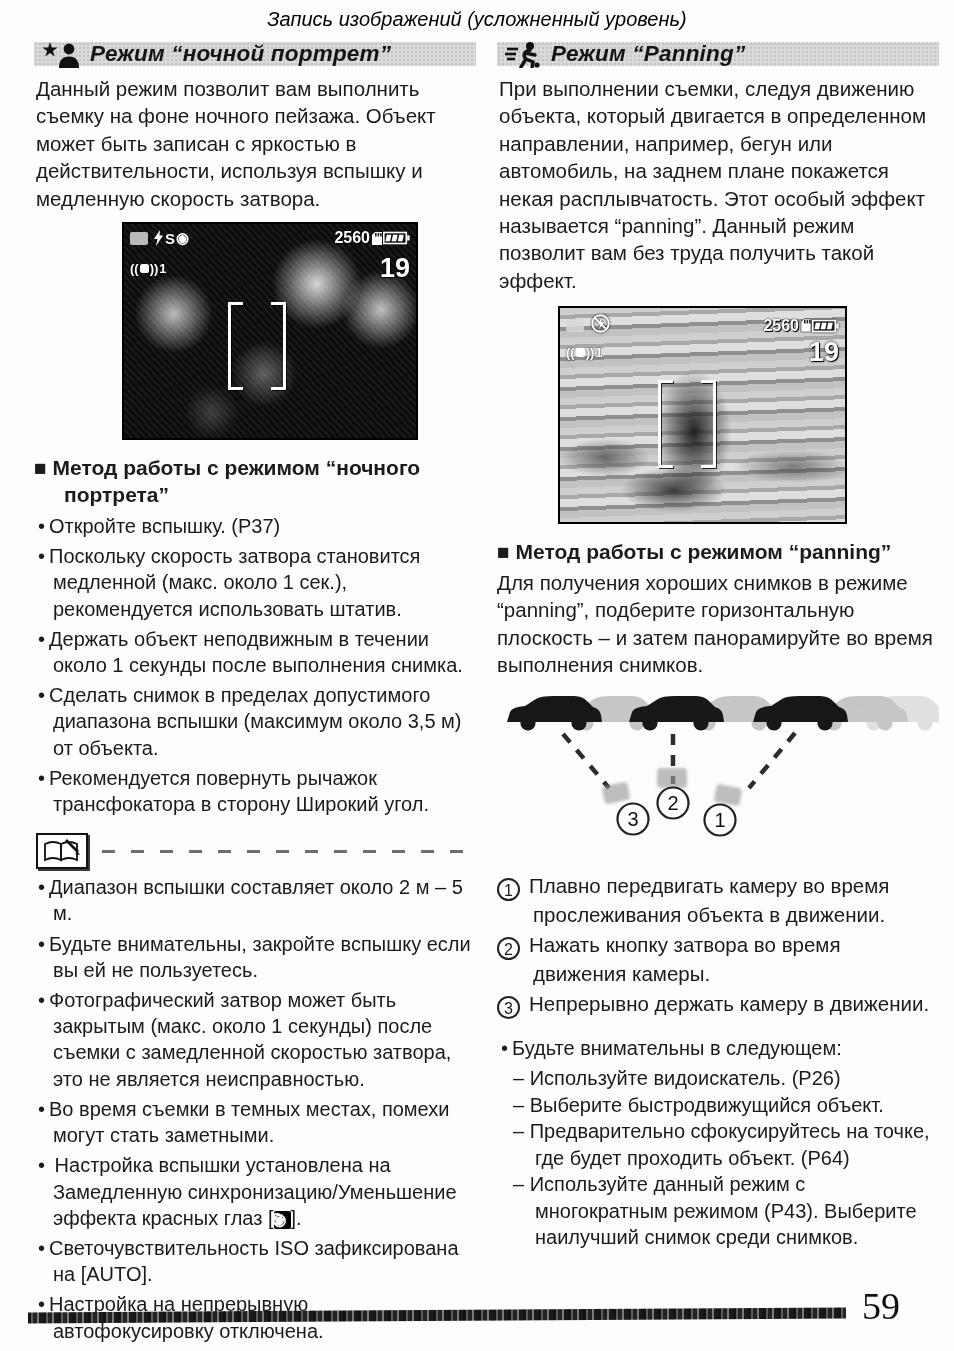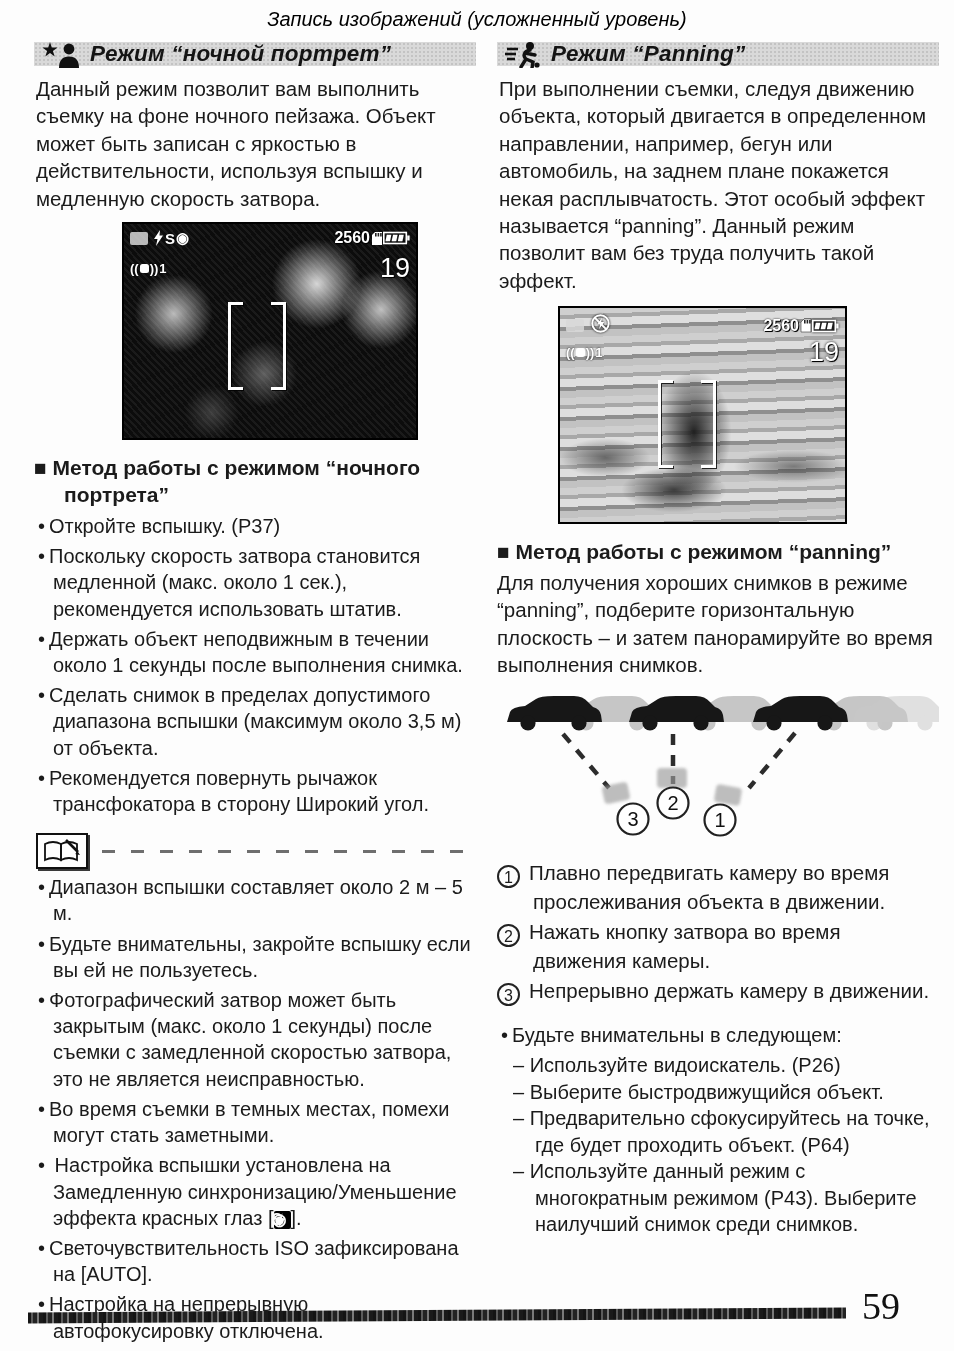--- a/index.html
+++ b/index.html
@@ -46,21 +46,21 @@
       radial-gradient(ellipse 52px 86px at 47% 58%, rgba(25,25,25,.95), rgba(25,25,25,0) 72%),
       radial-gradient(ellipse 70px 30px at 40% 85%, rgba(35,35,35,.85), rgba(35,35,35,0) 75%),
       radial-gradient(ellipse 60px 26px at 16% 70%, rgba(60,60,60,.7), rgba(60,60,60,0) 75%),
       radial-gradient(ellipse 80px 22px at 82% 74%, rgba(55,55,55,.6), rgba(55,55,55,0) 75%),
       repeating-linear-gradient(178deg, #cfcfcf 0 7px, #a8a8a8 7px 11px, #dedede 11px 19px, #8f8f8f 19px 23px, #c2c2c2 23px 30px);
   }
   .lcd-row1{position:absolute;top:5px;left:6px;right:6px;display:flex;align-items:center;gap:6px;}
   .lcd-row2{position:absolute;top:31px;left:6px;right:6px;display:flex;align-items:center;}
   .lcd-right-cluster{margin-left:auto;display:flex;align-items:center;}
   .lcd-res{color:#fff;font-weight:bold;font-size:16px;text-shadow:0 0 2px #000,1px 1px 0 #000;}
-  .lcd-remaining{margin-left:auto;color:#fff;font-weight:normal;font-size:27px;line-height:1;
+  .lcd-remaining{margin-left:auto;color:#fff;font-weight:bold;font-size:27px;line-height:1;
     text-shadow:1px 1px 0 #000,0 0 3px #000;}
   .modebox{width:18px;height:13px;background:#d8d8d8;opacity:.85;border-radius:2px;}
   .flashgrp{display:flex;align-items:center;color:#fff;font-weight:bold;font-size:15px;
     text-shadow:0 0 2px #000;gap:1px;}
   .stab{display:flex;align-items:center;color:#fff;font-weight:bold;font-size:13px;gap:1px;
     text-shadow:0 0 2px #000;}
   .stab .blob{width:9px;height:9px;background:#fff;border-radius:2.5px;display:inline-block;}
   .af{position:absolute;width:58px;height:88px;filter:drop-shadow(1px 1px 0 rgba(0,0,0,.8));}
   .lcd-night .af{left:104px;top:78px;}
   .lcd-pan .af{left:98px;top:72px;}
@@ -80,21 +80,21 @@
   .notebox{width:48px;height:32px;border:2px solid #111;background:#fff;
     box-shadow:2px 2px 0 0 #3a3a3a;display:flex;align-items:center;justify-content:center;flex:0 0 auto;}
   .dashline{flex:1;height:3px;margin-right:4px;
     background:repeating-linear-gradient(90deg,#6e6e6e 0 13px, transparent 13px 29px);}
 
   .flashbadge{display:inline-flex;align-items:center;background:#000;color:#fff;
     padding:1px 3px;border-radius:2px;font-weight:bold;font-size:16px;line-height:1;
     vertical-align:-3px;gap:1px;}
 
   
-  .steps{list-style:none;margin:9px 0 0 0;padding:0;font-size:20.5px;line-height:27px;}
+  .steps{list-style:none;margin:22px 0 0 0;padding:0;font-size:20.5px;line-height:27px;}
   .steps li{padding-left:36px;text-indent:-36px;margin-bottom:3px;}
   .circ{display:inline-block;width:23px;height:23px;border:2px solid #222;border-radius:50%;
     text-align:center;line-height:22px;font-size:16px;text-indent:0;margin-right:9px;
     box-sizing:border-box;vertical-align:-3px;}
   .attention{margin-top:16px;}
   .dashitems{list-style:none;margin:0 0 0 16px;padding:0;font-size:20px;line-height:26.5px;}
   .dashitems li{padding-left:22px;text-indent:-22px;}
   .dashitems li::before{content:"– ";}
 
   .diagram-wrap{margin:8px 0 2px 0;}

